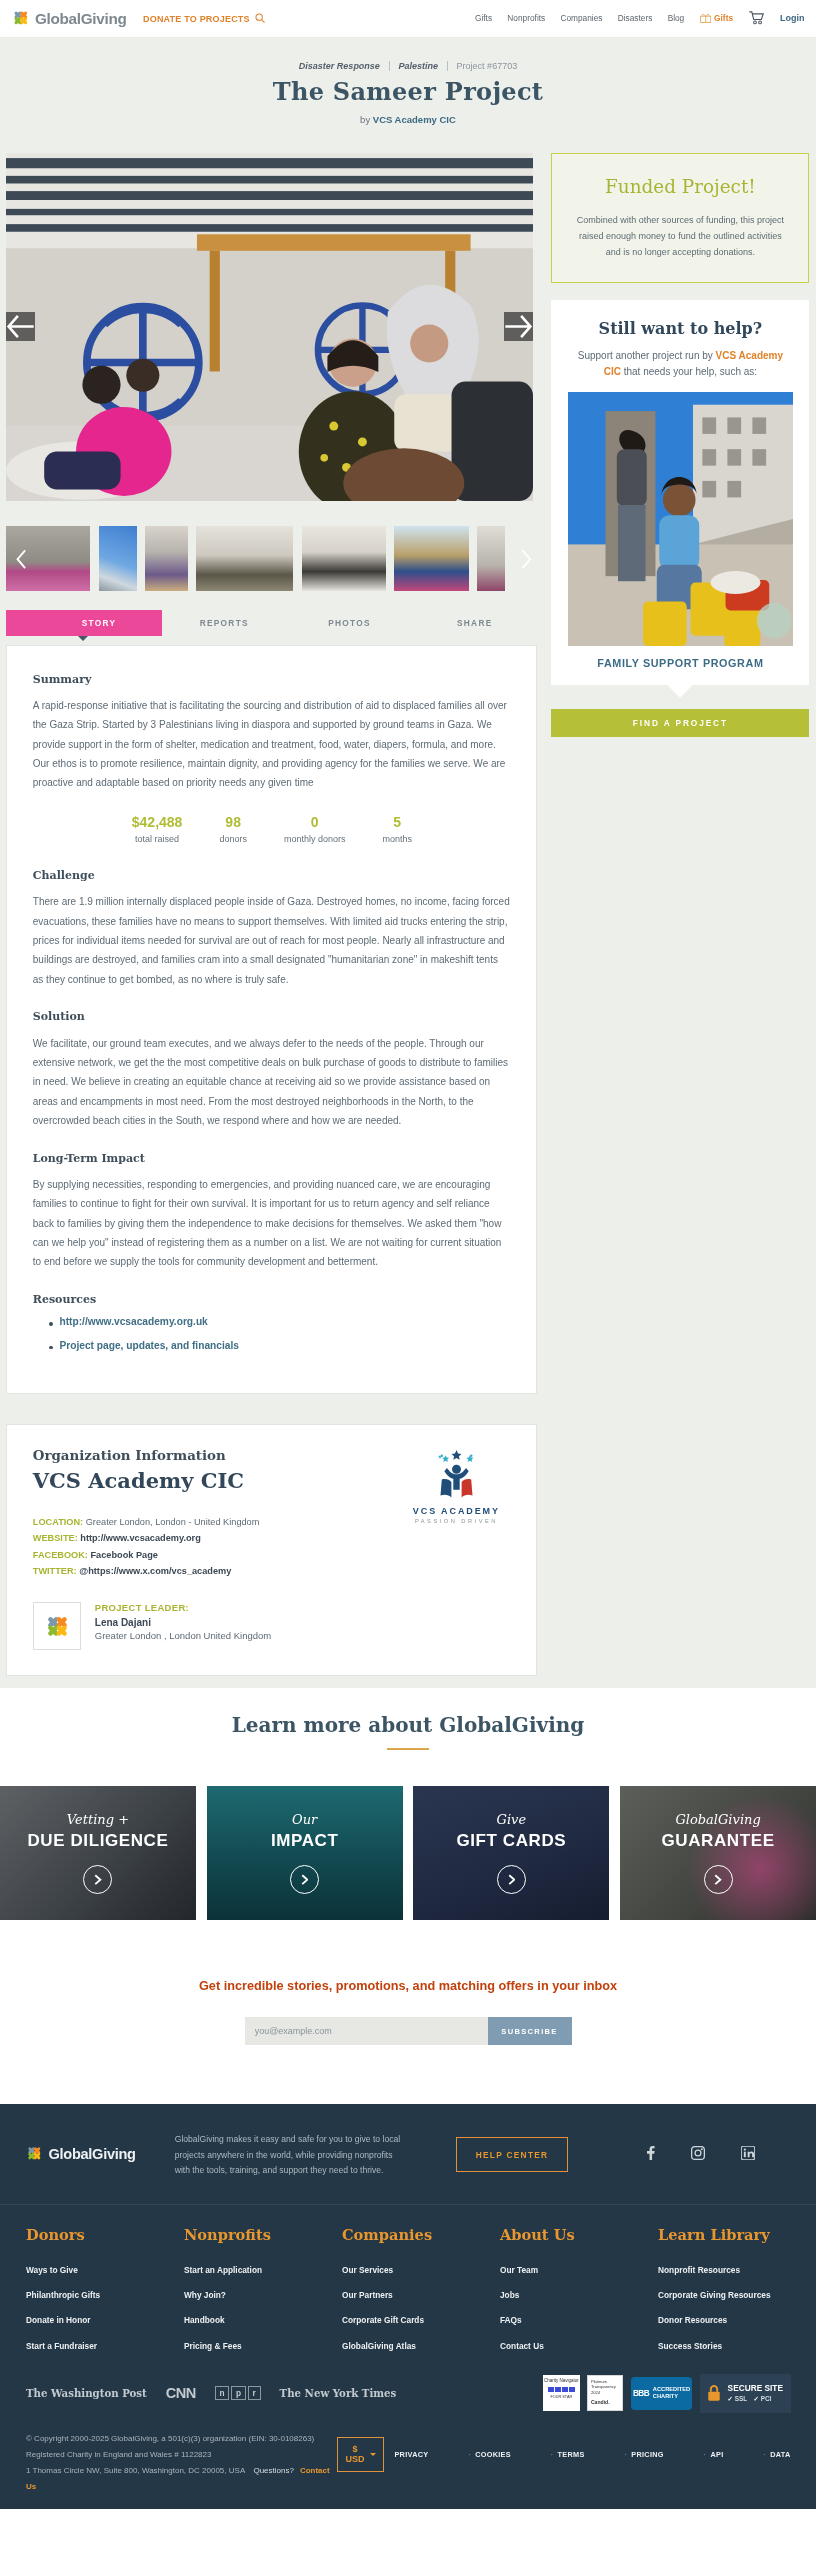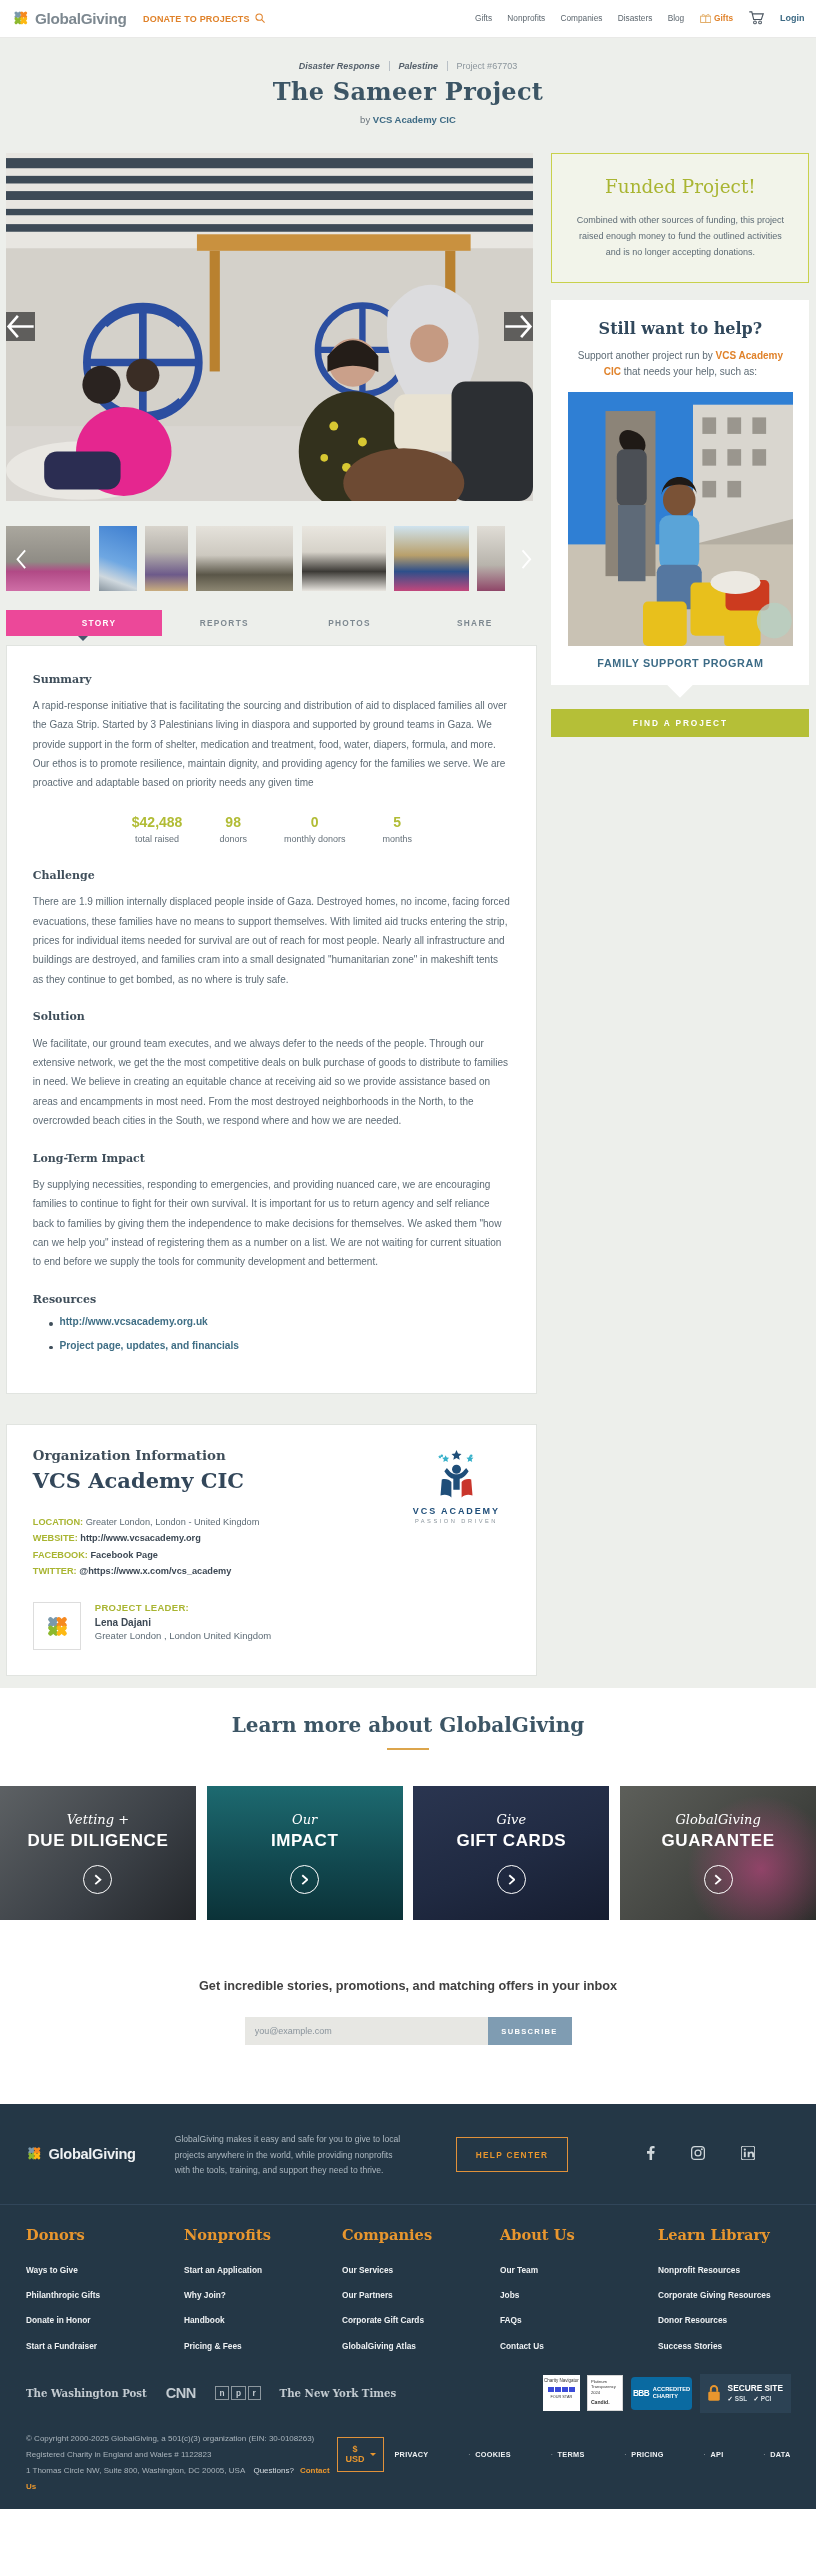--- a/index.html
+++ b/index.html
@@ -106,21 +106,21 @@
   .learn-underline { width:42px; height:1.9px; background:#dca54c; margin:11.4px auto 0 auto; }
   .learn-cards { display:flex; gap:10.8px; margin-top:36px; }
   .learn-card { flex:1; height:134px; position:relative; display:flex; flex-direction:column; align-items:center; justify-content:center; color:#fff; cursor:pointer; }
   .lc1 { background:linear-gradient(135deg,#5d6164 0%,#3a3f45 60%,#23262a 100%); }
   .lc2 { background:linear-gradient(180deg,#1d6a70 0%,#11474e 60%,#0b3238 100%); }
   .lc3 { background:linear-gradient(160deg,#2a3550 0%,#202a42 55%,#161d30 100%); }
   .lc4 { background:radial-gradient(circle at 72% 62%, rgba(214,72,142,0.55) 0%, rgba(214,72,142,0) 45%), linear-gradient(135deg,#5d5f5a 0%,#41433f 60%,#2b2d2a 100%); }
   .lc-eyebrow { font-family:"DejaVu Serif", serif; font-style:italic; font-size:13px; }
   .lc-title { font-size:17px; font-weight:bold; letter-spacing:0.6px; margin-top:3.8px; }
   .lc-circle { margin-top:14px; width:29px; height:29px; border:1.3px solid #fff; border-radius:50%; display:flex; align-items:center; justify-content:center; }
-  .newsletter-h { text-align:center; margin-top:59px; font-size:12.7px; font-weight:bold; color:#404040; }
+  .newsletter-h { text-align:center; margin-top:59px; font-size:12.7px; font-weight:bold; color:#c2410c; }
   .newsletter-row { display:flex; justify-content:center; margin-top:24px; padding-bottom:59px; }
   .email-input { width:243px; height:28px; background:#e7e7e3; border:none; padding:0 10.2px; font-size:9px; color:#5d6b75; font-family:"Liberation Sans", sans-serif; }
   .email-input::placeholder { color:#8a949c; }
   .subscribe-btn { width:84px; height:28px; border:none; background:#7f9cb2; color:#fff; font-weight:bold; font-size:7.6px; letter-spacing:1.3px; cursor:pointer; font-family:"Liberation Sans", sans-serif; }
 
   
   .site-footer { background:#243746; color:#b9c2c9; padding-top:28px; }
   .foot-top { display:flex; align-items:flex-start; padding:0 25.4px; }
   .foot-logo-wrap { display:flex; align-items:center; gap:5.1px; margin-top:11.4px; }
   .foot-logo-text { font-size:14.6px; color:#eef1f3; letter-spacing:-0.3px; font-weight:600; }

